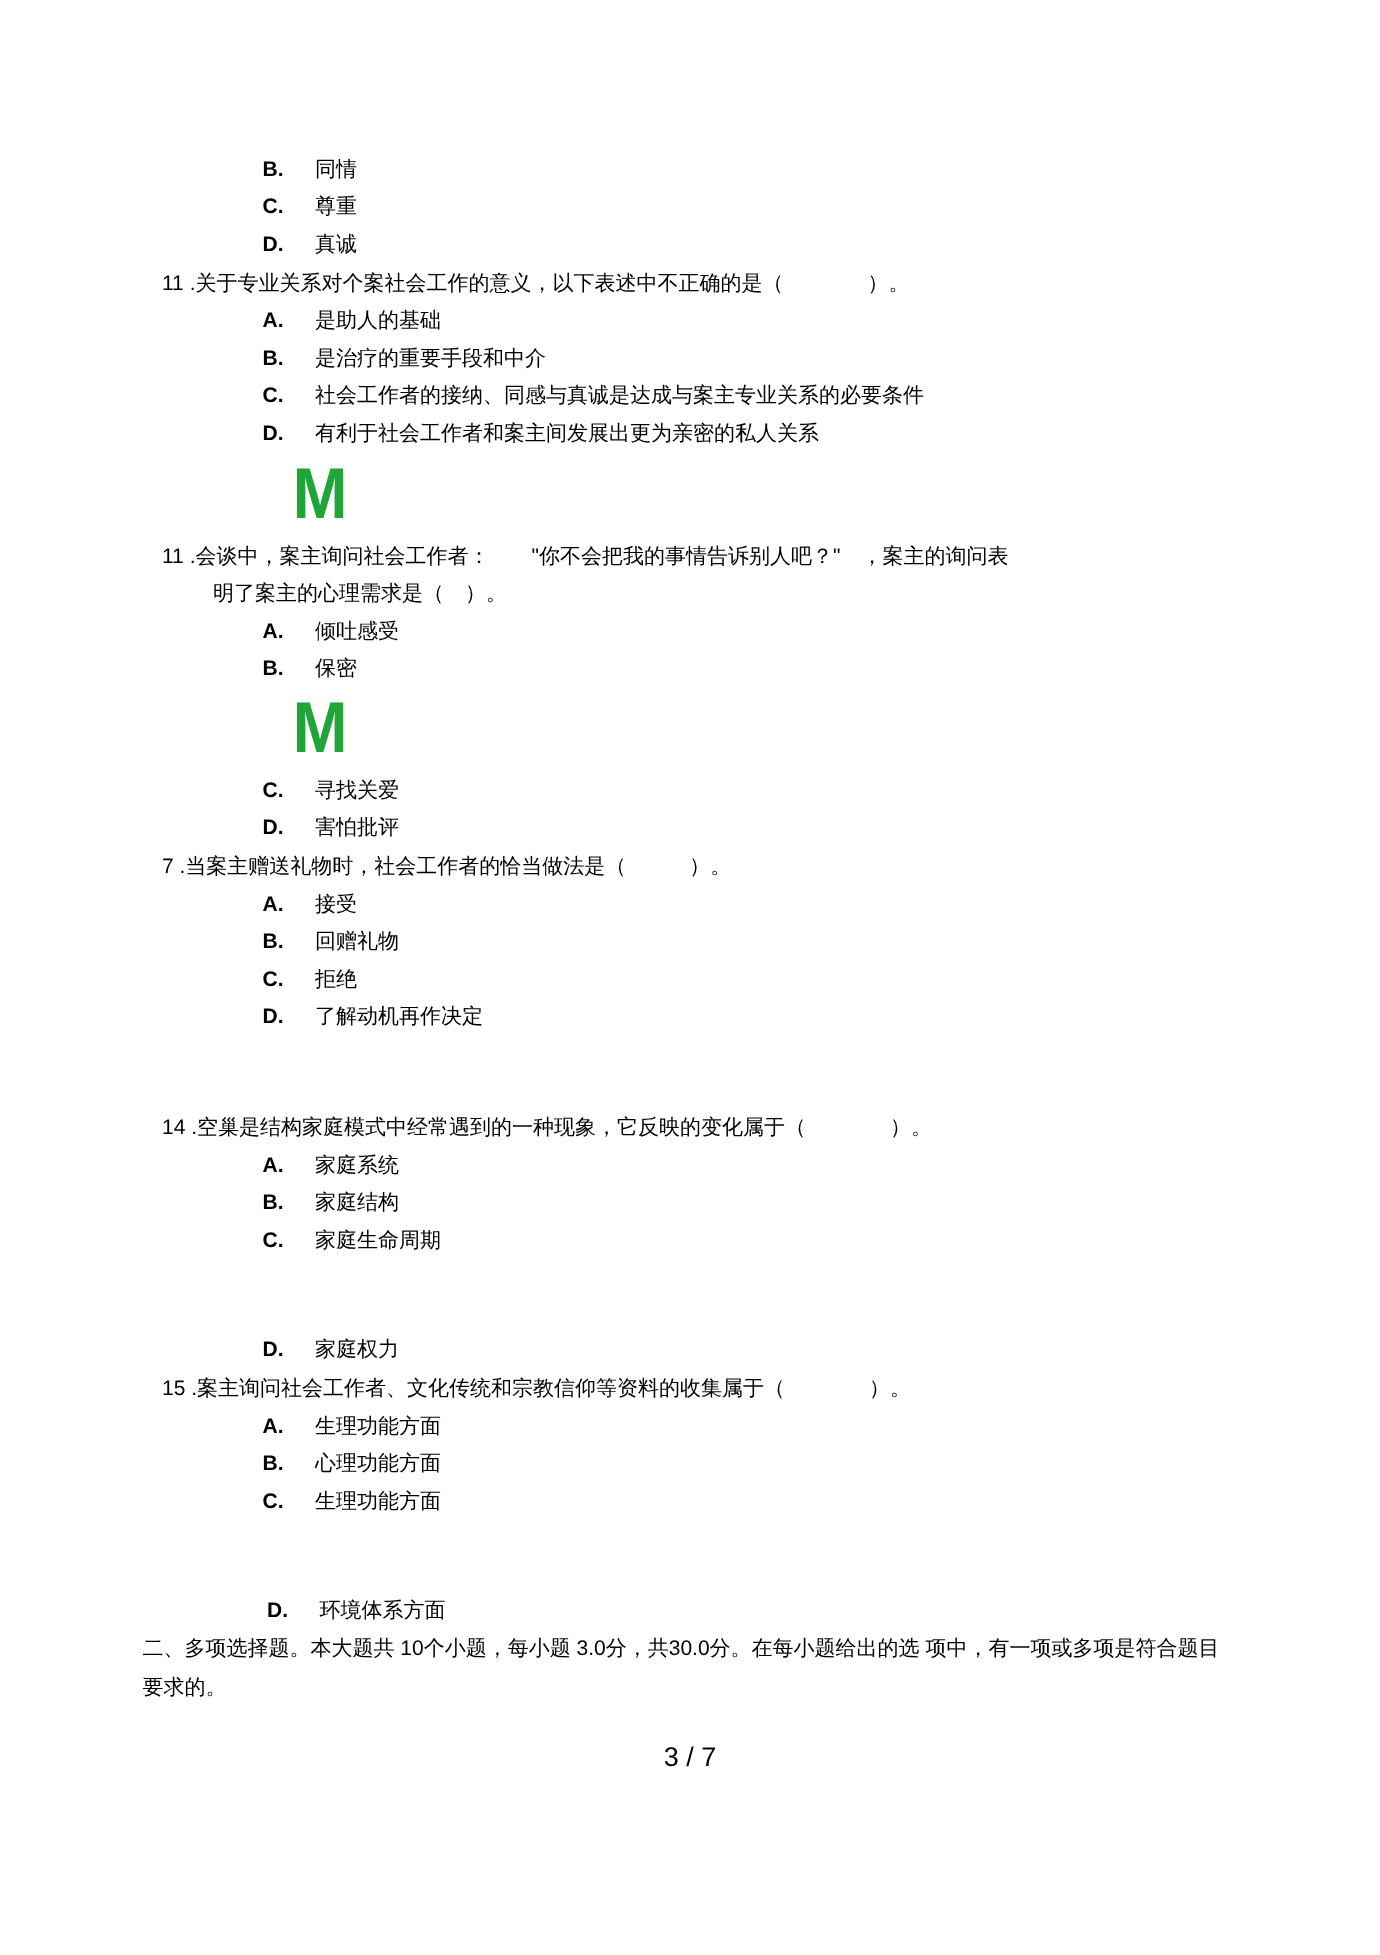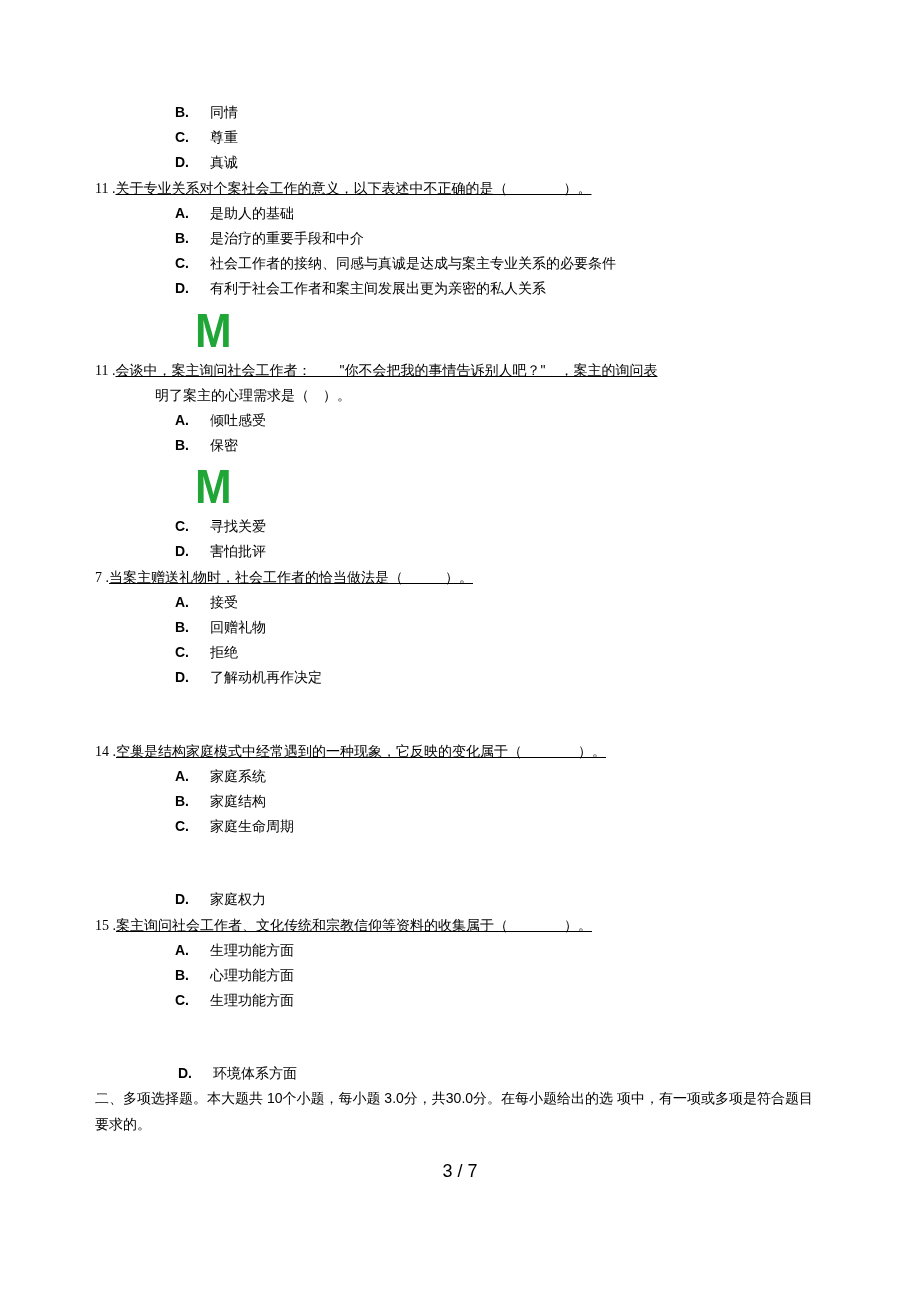--- a/index.html
+++ b/index.html
@@ -25,25 +25,26 @@
   .opt-letter {
     width: 35px;
     font-weight: bold;
     font-family: Arial, sans-serif;
   }
   .question-row {
     display: flex;
   }
   .q-num {
     white-space: nowrap;
-    font-family: Liberation Serif, serif;
-  }
-  .q-body { flex: 1; text-decoration: underline; }
+    font-family: Liberation Sans, sans-serif;
+    margin-left: 13px;
+  }
+  .q-body { flex: 1; }
   .q-cont {
-    margin-left: 60px;
+    margin-left: 47px;
   }
   .watermark {
     color: #1fa637;
     font-family: Arial, sans-serif;
     font-size: 40px;
     font-weight: 900;
     letter-spacing: -4px;
     transform: scaleX(1.1) scaleY(1.2);
     transform-origin: left center;
     margin-left: 100px;

